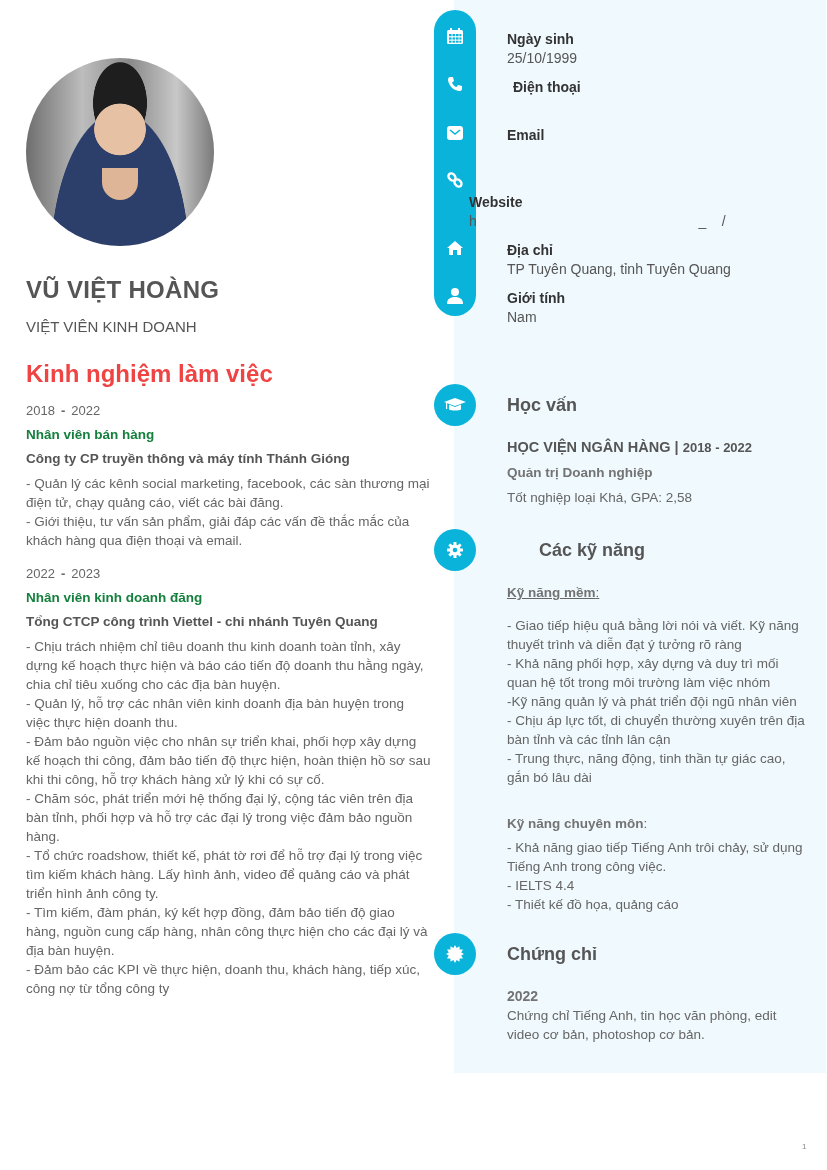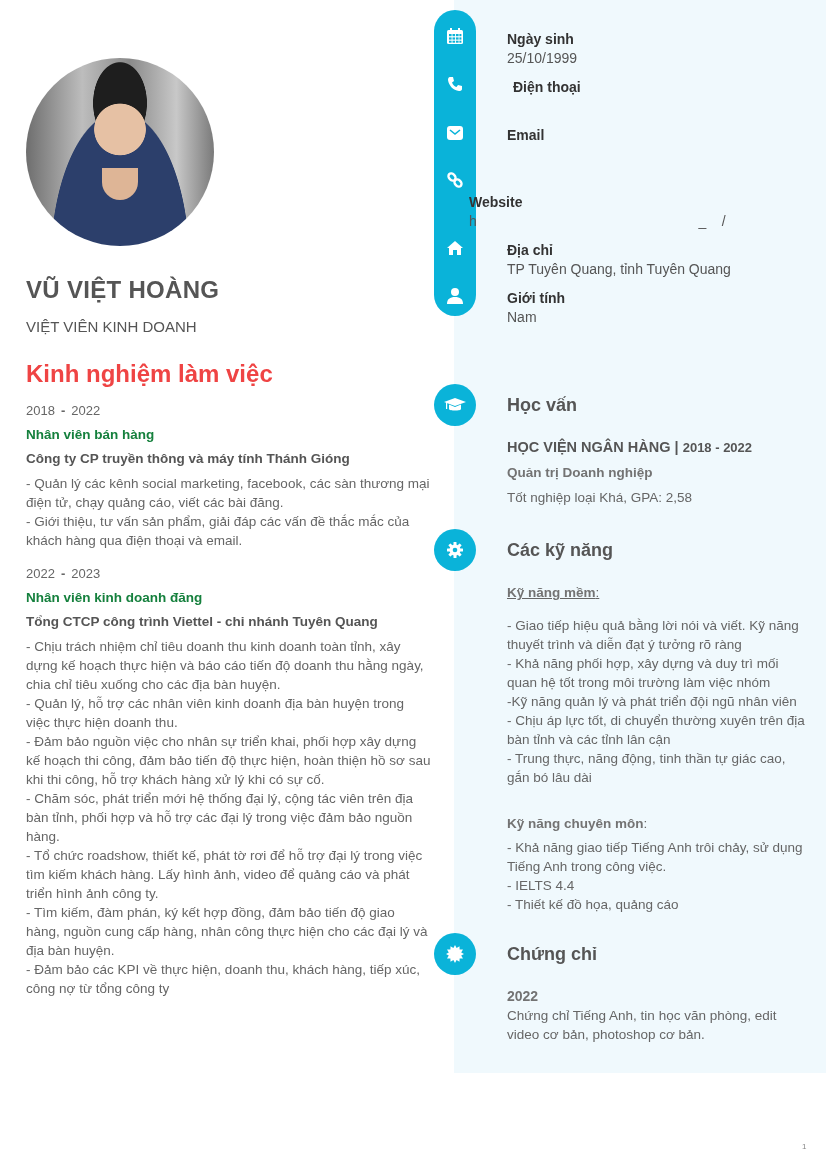--- a/index.html
+++ b/index.html
@@ -181,21 +181,21 @@
       <g fill="#fff">
         <circle cx="9" cy="9" r="5.5"></circle>
         <rect x="7.5" y="1" width="3" height="16" rx="0.5"></rect>
         <rect x="1" y="7.5" width="16" height="3" rx="0.5"></rect>
         <rect x="7.5" y="1" width="3" height="16" rx="0.5" transform="rotate(45 9 9)"></rect>
         <rect x="7.5" y="1" width="3" height="16" rx="0.5" transform="rotate(-45 9 9)"></rect>
       </g>
       <circle cx="9" cy="9" r="2.3" fill="#0ab3d9"></circle>
     </svg>
 </div>
-<div class="sec-title-right" style="top:540px;">Các kỹ năng</div>
+<div class="sec-title-right" style="top:540px;margin-left:32px;">Các kỹ năng</div>
 <div class="rblock" style="top:583px;">
   <div style="margin-bottom:14px;text-decoration:underline;"><span class="b">Kỹ năng mềm</span><span>:</span></div>
   <div class="lines">- Giao tiếp hiệu quả bằng lời nói và viết. Kỹ năng thuyết trình và diễn đạt ý tưởng rõ ràng
 - Khả năng phối hợp, xây dựng và duy trì mối quan hệ tốt trong môi trường làm việc nhóm
 -Kỹ năng quản lý và phát triển đội ngũ nhân viên
 - Chịu áp lực tốt, di chuyển thường xuyên trên địa bàn tỉnh và các tỉnh lân cận
 - Trung thực, năng động, tinh thần tự giác cao, gắn bó lâu dài</div>
 </div>
 <div class="rblock" style="top:814px;">
   <div style="margin-bottom:5px;"><span class="b">Kỹ năng chuyên môn</span><span>:</span></div>

